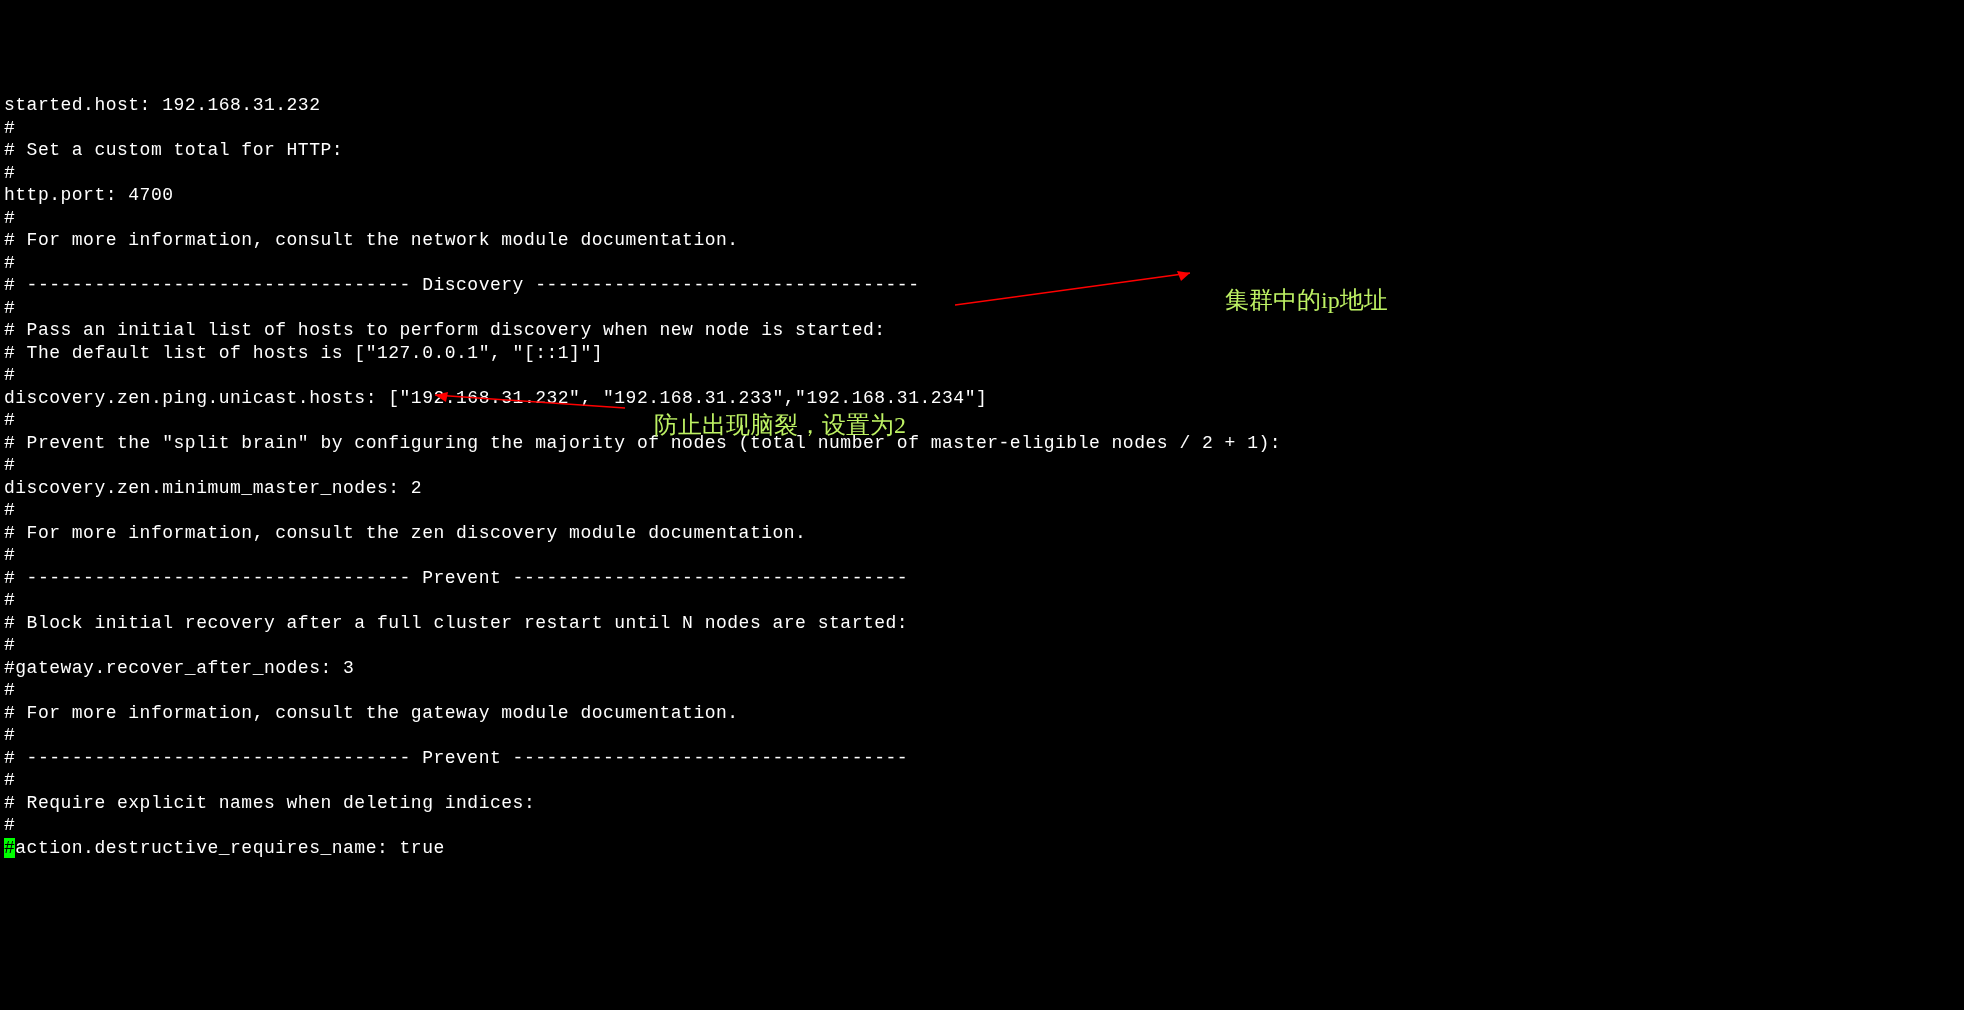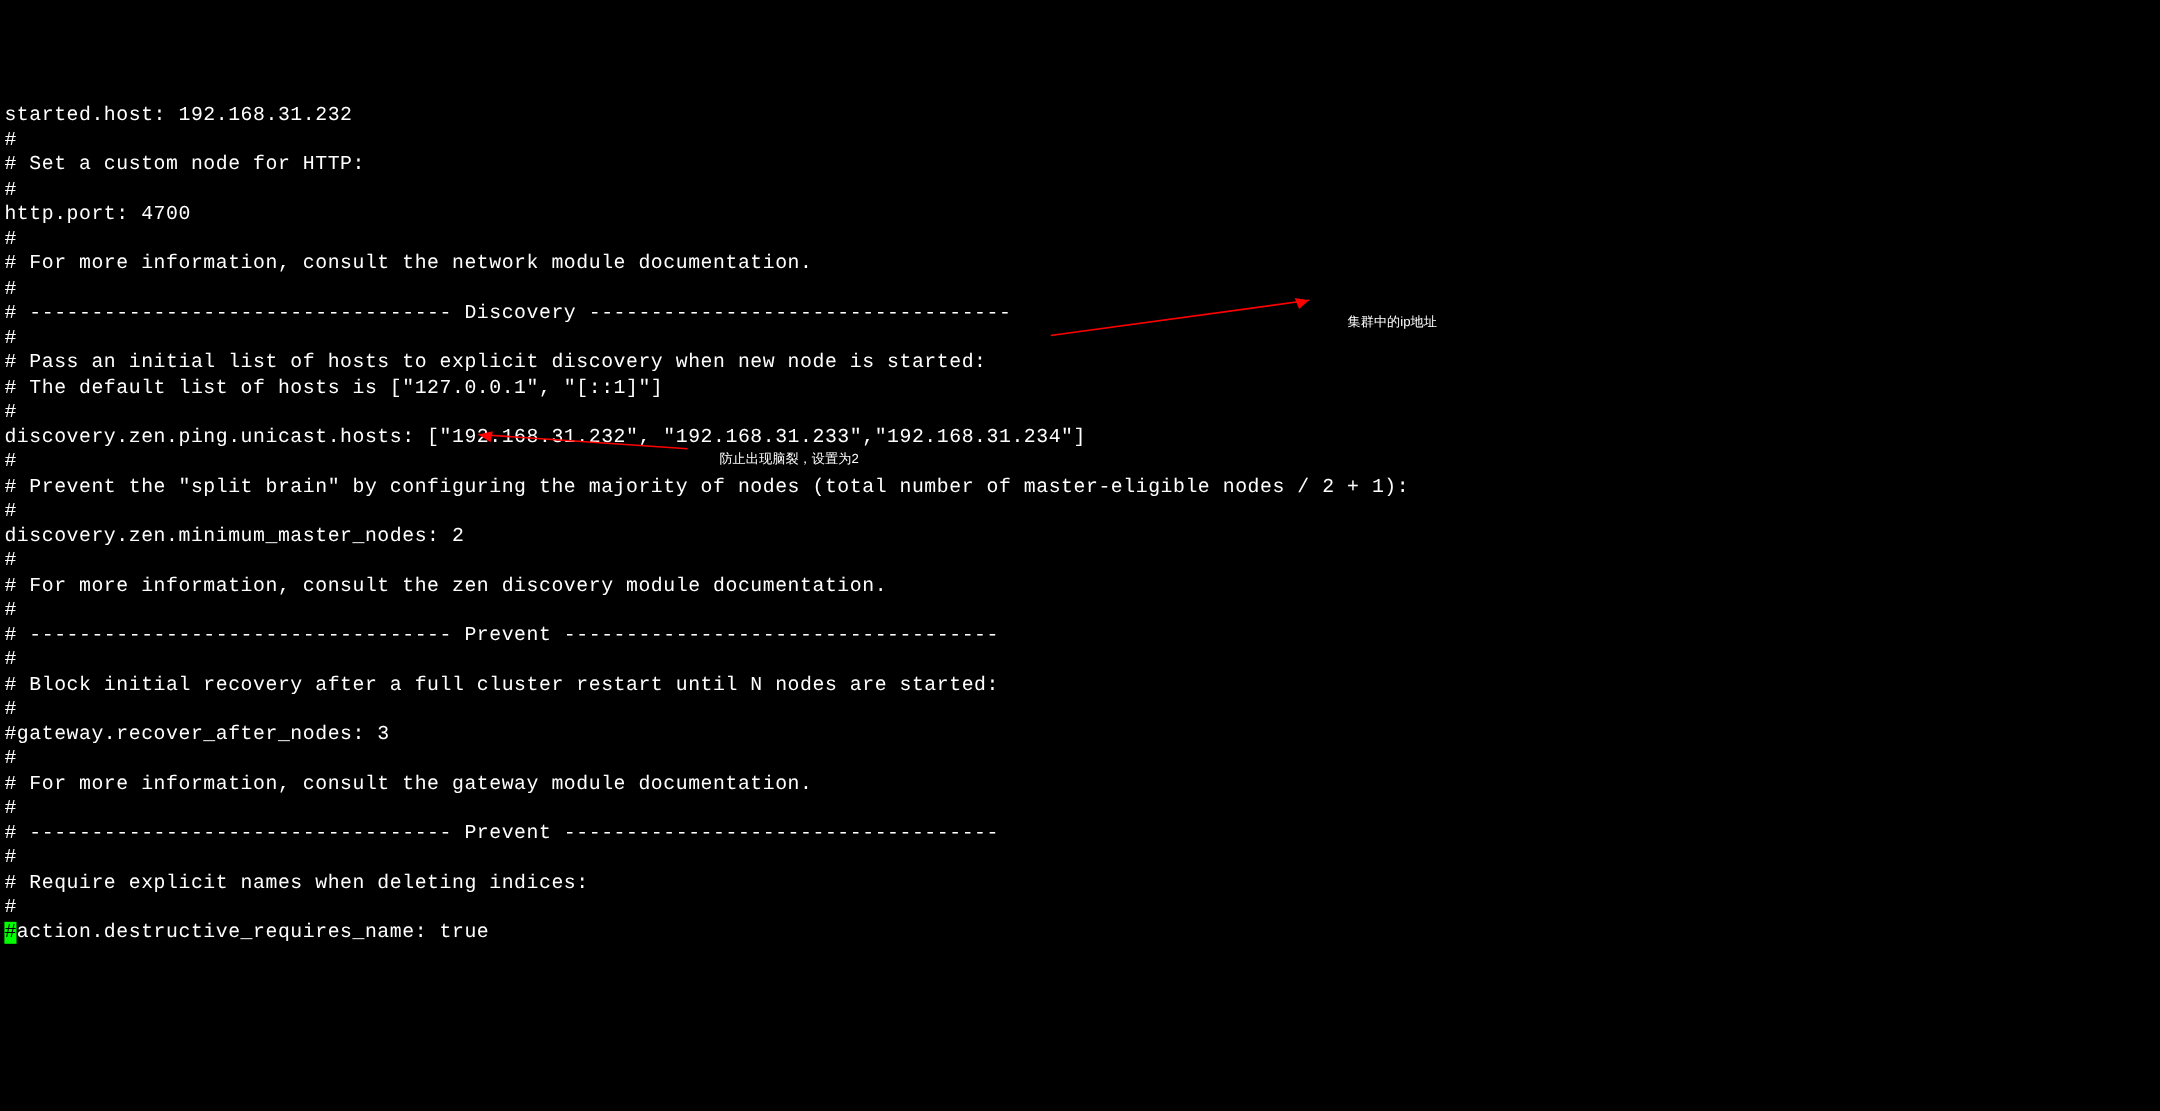--- a/index.html
+++ b/index.html
@@ -18,23 +18,23 @@
       position: relative;
       width: 1964px;
       height: 1010px;
       overflow: hidden;
     }
     .terminal-content {
       letter-spacing: 0.5px;
     }
     .annotation {
       position: absolute;
-      color: #ffffff;
-      font-family: Liberation Sans, sans-serif;
-      font-size: 12px;
+      color: #bef264;
+      font-family: Liberation Serif, serif;
+      font-size: 24px;
       white-space: nowrap;
     }
     .arrow {
       position: absolute;
       pointer-events: none;
     }
     .arrow line {
       stroke: #ff0000;
       stroke-width: 1.5;
     }
@@ -47,29 +47,29 @@
       display: inline;
     }
   </style>
 </head>
 <body>
 
 
 
 <div class="terminal-content"><span>started.host: 192.168.31.232</span>
 <span>#</span>
-<span># Set a custom node for HTTP:</span>
+<span># Set a custom total for HTTP:</span>
 <span>#</span>
 <span>http.port: 4700</span>
 <span>#</span>
 <span># For more information, consult the network module documentation.</span>
 <span>#</span>
 <span># ---------------------------------- Discovery ----------------------------------</span>
 <span>#</span>
-<span># Pass an initial list of hosts to explicit discovery when new node is started:</span>
+<span># Pass an initial list of hosts to perform discovery when new node is started:</span>
 <span># The default list of hosts is ["127.0.0.1", "[::1]"]</span>
 <span>#</span>
 <span>discovery.zen.ping.unicast.hosts: ["192.168.31.232", "192.168.31.233","192.168.31.234"]</span>
 <span>#</span>
 <span># Prevent the "split brain" by configuring the majority of nodes (total number of master-eligible nodes / 2 + 1):</span>
 <span>#</span>
 <span>discovery.zen.minimum_master_nodes: 2</span>
 <span>#</span>
 <span># For more information, consult the zen discovery module documentation.</span>
 <span>#</span>

